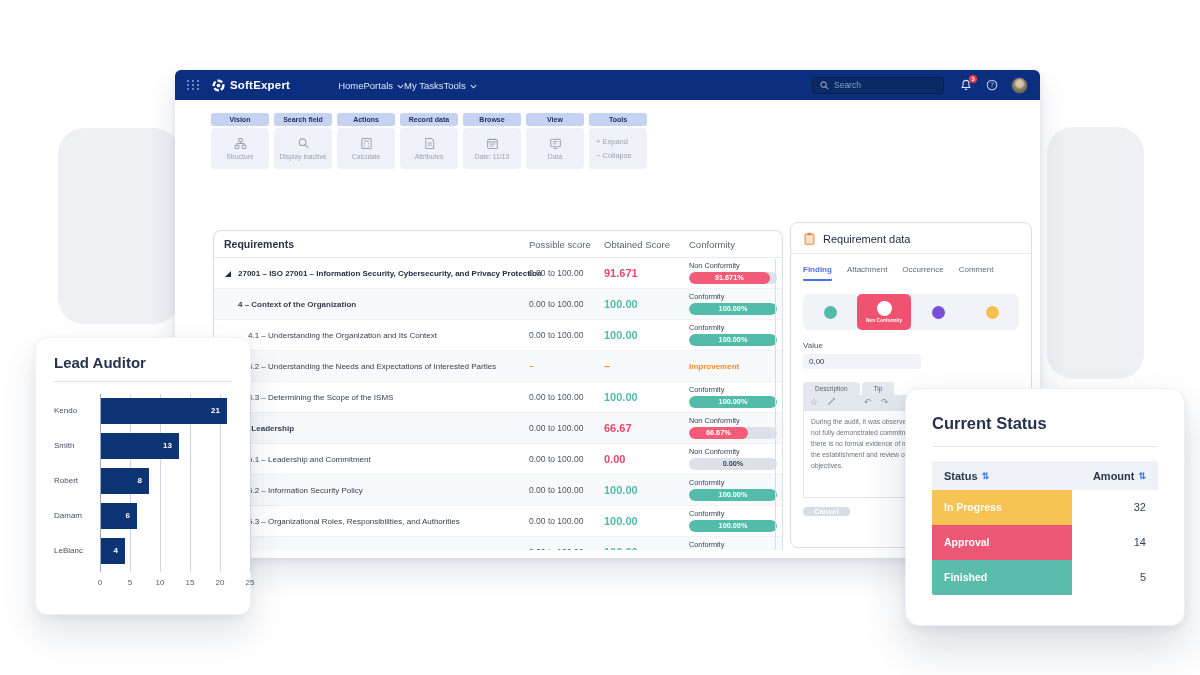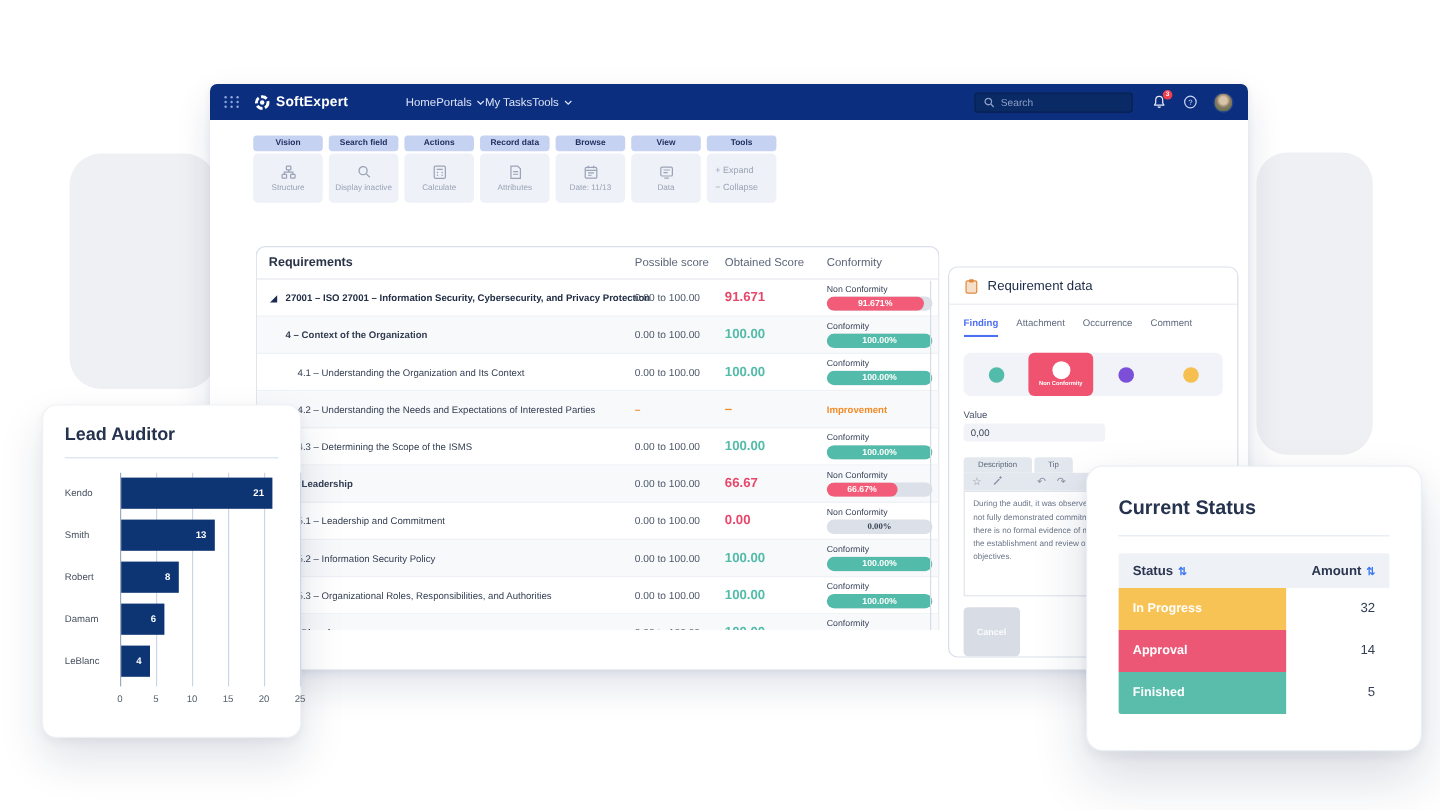--- a/index.html
+++ b/index.html
@@ -46,21 +46,21 @@
   .tb-group { width:58px; }
   .tb-head { height:13px; background:#C6D2F1; border-radius:3px; font-size:7px; font-weight:700; color:#223061;
     text-align:center; line-height:13px; }
   .tb-body { margin-top:2px; height:41px; background:#EEF1F7; border-radius:4px; display:flex; flex-direction:column;
     align-items:center; justify-content:center; gap:3px; cursor:pointer; }
   .tb-label { font-size:6.8px; color:#9AA3B6; text-align:center; line-height:1.1; }
   .tb-lines { align-items:flex-start; padding-left:7px; gap:5px; }
   .tb-line { font-size:7.5px; color:#9AA3B6; }
 
   
-  #req-panel { position:absolute; left:38px; top:135px; width:570px; height:320px; background:#fff;
+  #req-panel { position:absolute; left:38px; top:160px; width:570px; height:320px; background:#fff;
     border:1px solid #D9DFE9; border-bottom:none; border-radius:8px 8px 0 0; overflow:hidden; }
   #req-header { position:relative; height:27px; border-bottom:1px solid #E4E8EF; }
   #req-header span { position:absolute; top:8px; font-size:9.5px; color:#5B6578; }
   #req-header .c0 { left:10px; font-size:10.5px; font-weight:700; color:#2A3347; top:7px; }
   #req-header .c1 { left:315px; } #req-header .c2 { left:390px; } #req-header .c3 { left:475px; }
   .req-row { position:relative; height:31px; border-bottom:1px solid #EEF1F5; cursor:pointer; }
   .req-row.alt { background:#F8F9FB; }
   .req-label { position:absolute; top:0; height:31px; line-height:31px; font-size:8px; color:#333E52;
     white-space:nowrap; }
   .lv-root .req-label { left:24px; font-weight:600; color:#222E45; }
@@ -103,21 +103,21 @@
   #rd-editor { margin:13px 12px 0; }
   #rd-editor-tabs { display:flex; gap:2px; }
   .ed-tab { height:13px; background:#E3E7EE; border-radius:3px 3px 0 0; font-size:6.5px; color:#5A6575;
     line-height:13px; padding:0 12px; cursor:pointer; }
   #rd-editor-toolbar { height:15px; background:#E3E7EE; display:flex; align-items:center; gap:9px; padding:0 7px; }
   .ed-ic { font-size:9px; color:#8A94A6; line-height:1; cursor:pointer; }
   .ed-gap { width:10px; }
   #rd-textarea { border:1px solid #E0E5EC; background:#fff; height:88px; padding:6px 7px; overflow:hidden; }
   .desc-line { font-size:6.8px; color:#6B7689; line-height:1.6; white-space:nowrap; }
   #rd-cancel { margin:9px 0 0 0; display:inline-block; background:#D8DDE5; color:#FAFBFD; font-size:7.5px;
-    font-weight:700; padding:16px 11px; border-radius:4px; border:none; cursor:pointer; font-family:inherit; margin-left:12px; }
+    font-weight:700; padding:0 11px; border-radius:4px; border:none; cursor:pointer; font-family:inherit; margin-left:12px; }
 
   
   #status-card { position:absolute; left:905px; top:388px; width:280px; height:238px; background:#fff;
     border:1px solid #ECEFF4; border-radius:14px; z-index:6; padding:25px 26px;
     box-shadow:0 22px 45px rgba(18,38,77,.16), 0 4px 10px rgba(18,38,77,.06); }
   #status-title { font-size:16.5px; font-weight:600; color:#26334E; }
   #status-divider { margin-top:13px; height:1px; background:#E3E8F1; }
   #status-table { margin-top:14px; border-radius:2px; overflow:hidden; }
   #status-thead { display:flex; height:29px; background:#EEF1F6; align-items:center; }
   .st-h { font-size:11px; font-weight:700; color:#2A3650; display:flex; align-items:center; gap:4px; cursor:pointer; }
@@ -392,21 +392,21 @@
               </div>
             </div>
           </div>
           <div class="req-row lv-sub">
             <div class="req-label">5.1 – Leadership and Commitment</div>
             <div class="req-possible">0.00 to 100.00</div>
             <div class="req-obtained t-red">0.00</div>
             <div class="conf-wrap">
               <div class="conf-label">Non Conformity</div>
               <div class="pill">
-                <div class="pill-text dark" style="left: 0px; width: 100%; font-family: Liberation Serif, serif;">0.00%</div>
+                <div class="pill-text dark" style="left: 0px; width: 100%;">0.00%</div>
               </div>
             </div>
           </div>
           <div class="req-row lv-sub alt">
             <div class="req-label">5.2 – Information Security Policy</div>
             <div class="req-possible">0.00 to 100.00</div>
             <div class="req-obtained t-teal">100.00</div>
             <div class="conf-wrap">
               <div class="conf-label">Conformity</div>
               <div class="pill">

